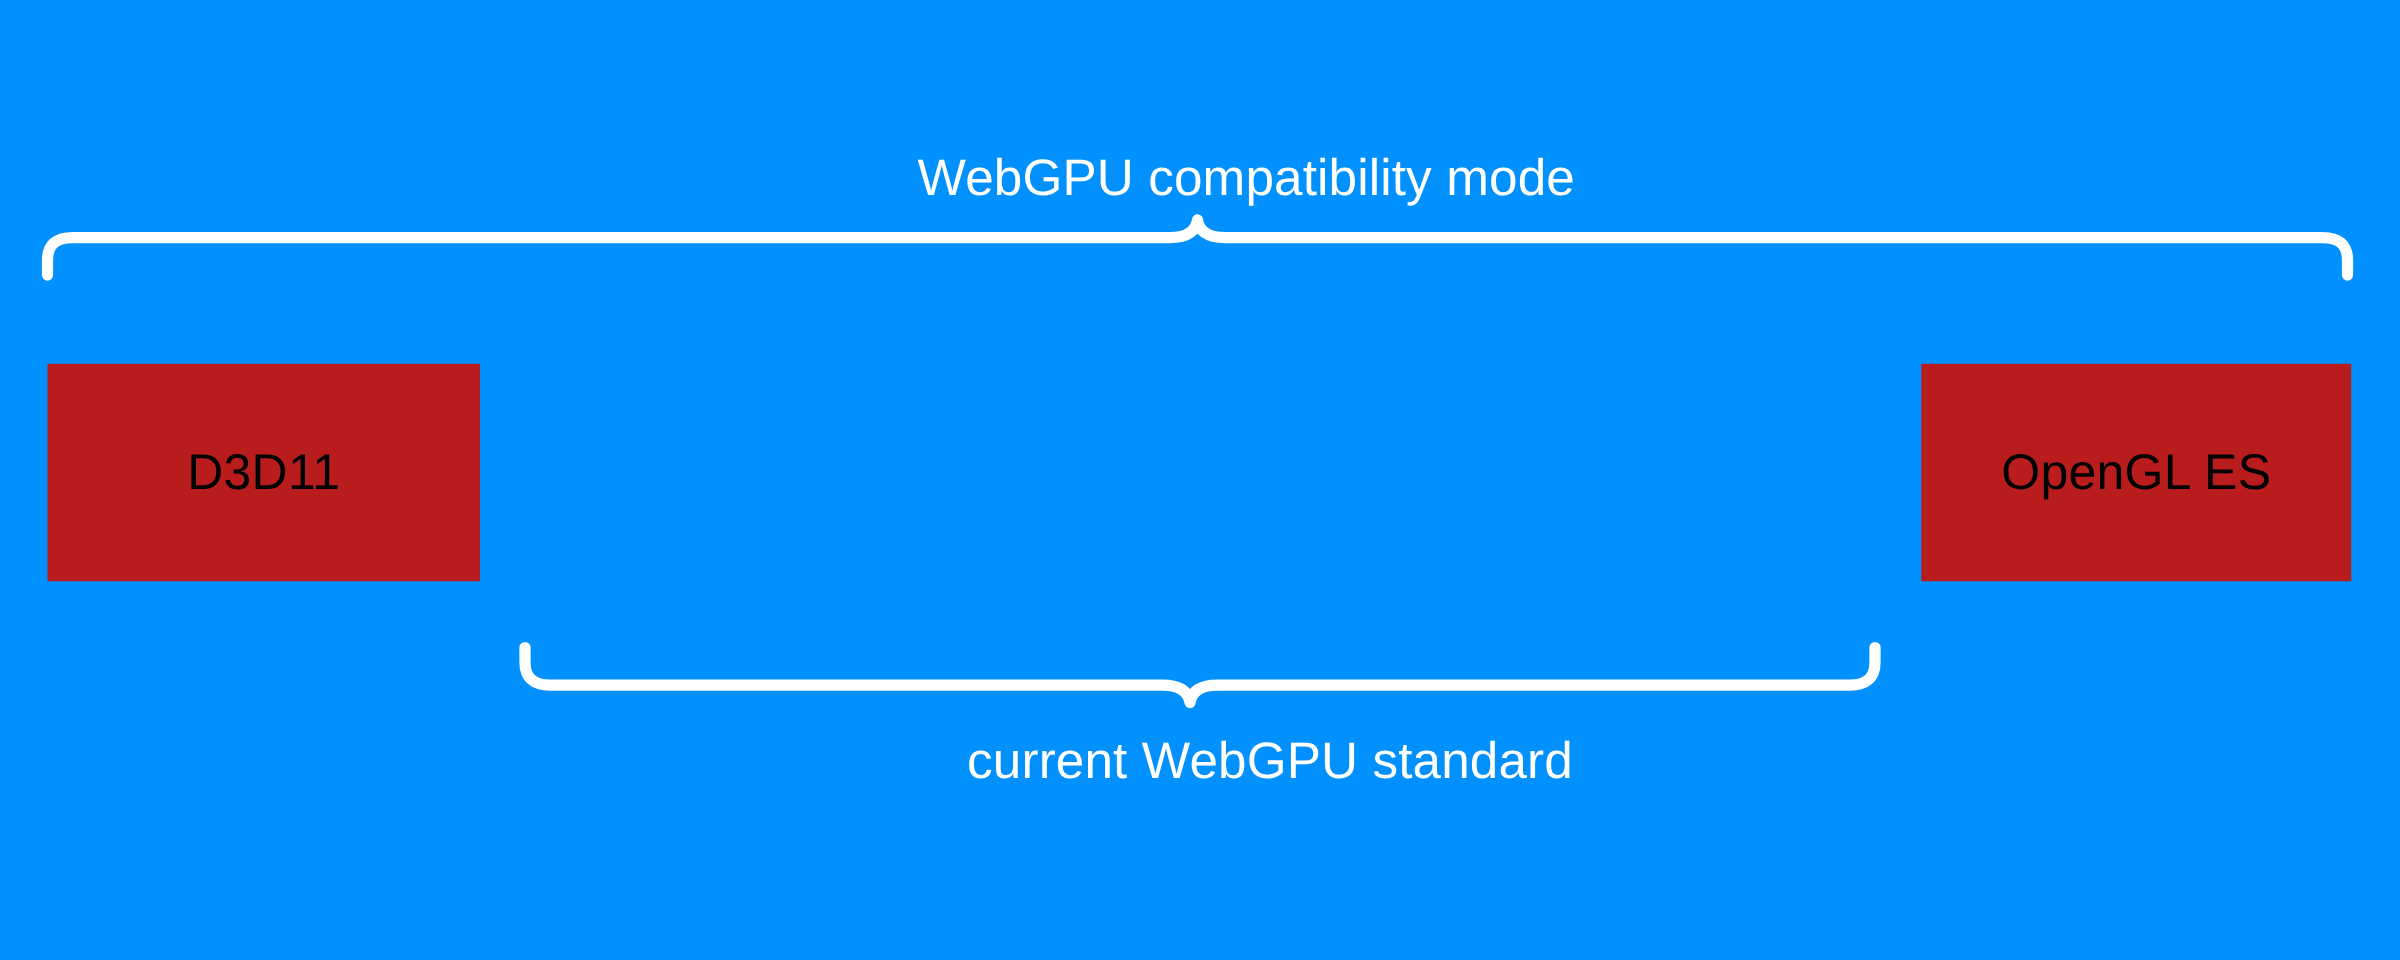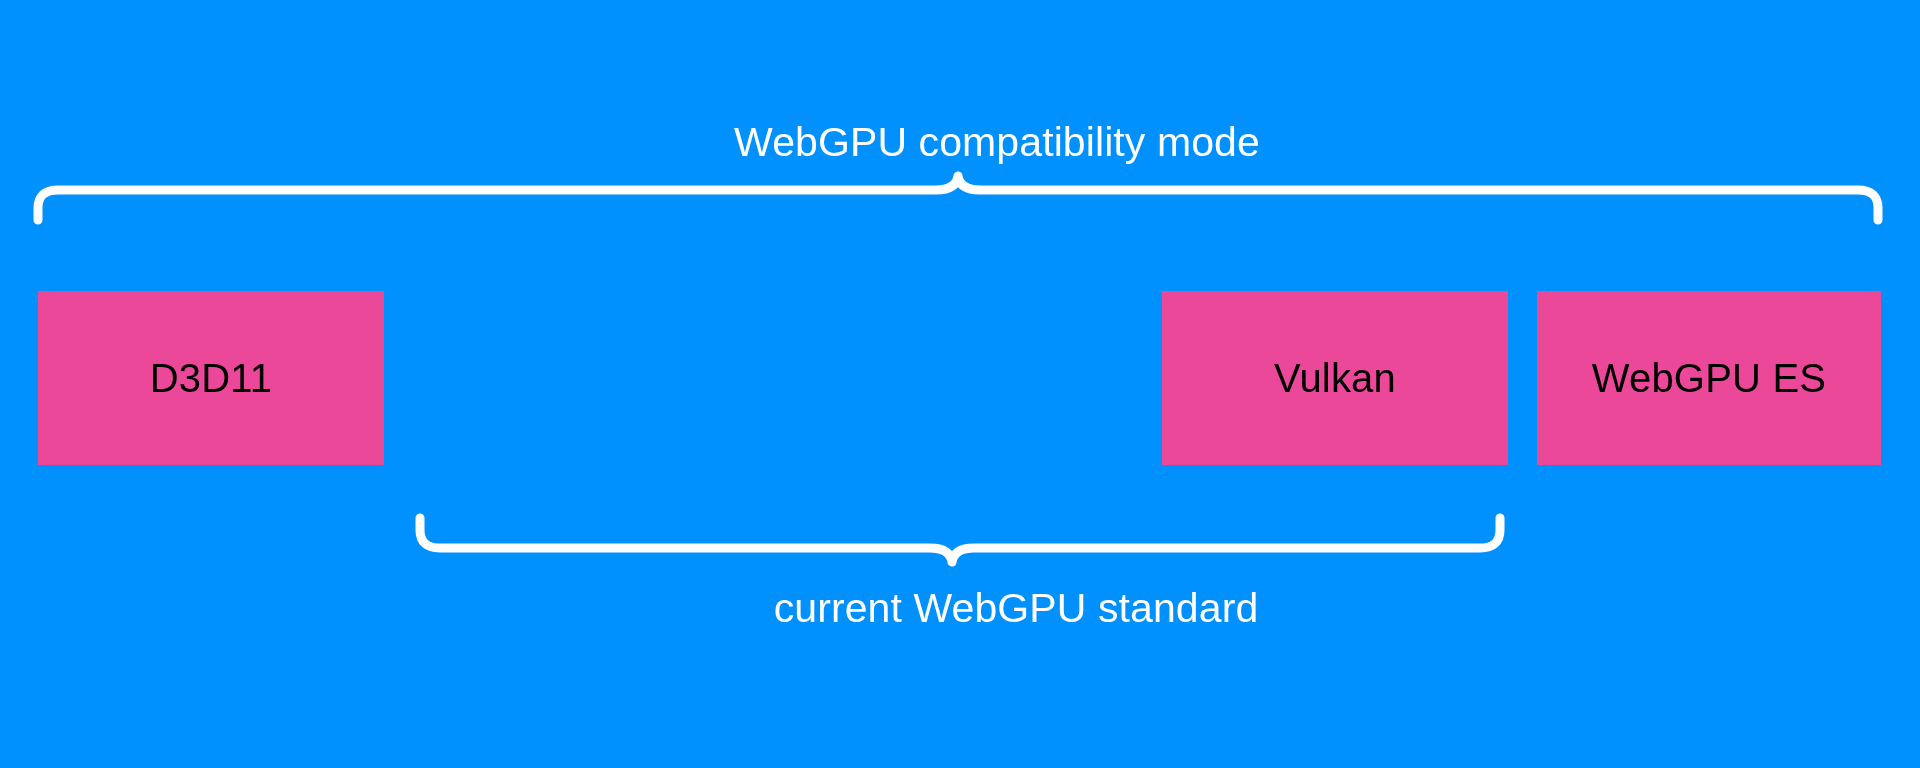--- a/index.html
+++ b/index.html
@@ -67,21 +67,21 @@
     position: absolute;
     left: 0;
     top: 291px;
     width: 1920px;
     height: 174px;
   }
   .backend-box {
     position: absolute;
     top: 0;
     height: 174px;
-    background: #ec4899;
+    background: #b91c1c;
     display: flex;
     align-items: center;
     justify-content: center;
   }
   .backend-label {
     color: #000000;
     font-size: 40px;
     font-weight: 400;
     line-height: 1;
     letter-spacing: 0.2px;
@@ -108,26 +108,23 @@
   </svg>
 
   <div id="boxes">
 
     <div class="backend-box" style="left:38px;  width:346px;">
       <span class="backend-label">D3D11</span>
     </div>
 
 
 
-    <div class="backend-box" style="left:1162px; width:346px;">
-      <span class="backend-label">Vulkan</span>
-    </div>
 
     <div class="backend-box" style="left:1537px; width:344px;">
-      <span class="backend-label">WebGPU ES</span>
+      <span class="backend-label">OpenGL ES</span>
     </div>
 
   </div>
 
   <svg id="bottom-brace" class="brace" viewBox="0 0 1096 56" preserveAspectRatio="none">
     <path d="M 8 6
              L 8 18
              Q 8 36 28 36
              L 518 36
              Q 538 36 540 50

